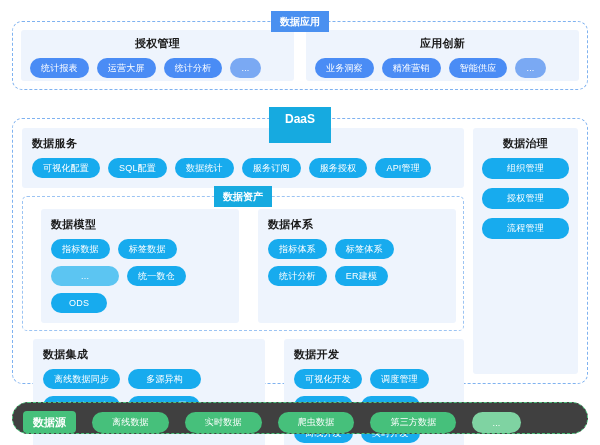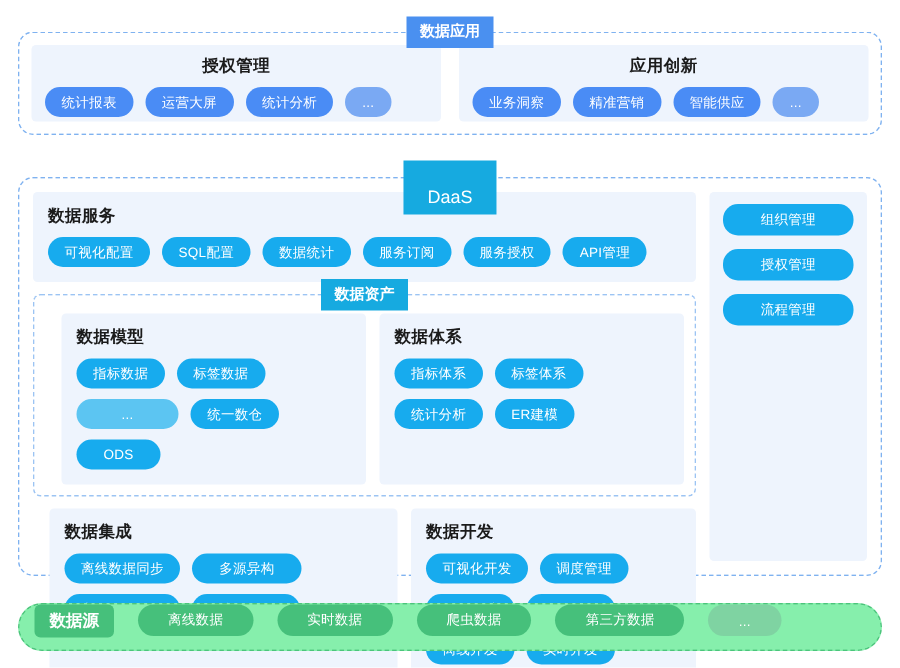--- a/index.html
+++ b/index.html
@@ -28,21 +28,21 @@
     color: #fff;
     font-size: 10px;
     font-weight: bold;
     line-height: 21px;
     height: 21px;
     padding: 0 9px;
     white-space: nowrap;
     z-index: 5;
   }
   .badge.cyan { background: #16aae0; }
-  .badge.daas { font-size: 12px; height: 36px; line-height: 24px; top: -12px; padding: 12px 16px; font-weight: normal; }
+  .badge.daas { font-size: 12px; height: 36px; line-height: 24px; top: -12px; padding: 0 16px; font-weight: bold; }
 
   .panel {
     background: #eef4fd;
     border-radius: 3px;
     padding: 8px 10px 10px 10px;
   }
   .panel-title {
     font-size: 11px;
     font-weight: bold;
     color: #1b1b1b;
@@ -86,34 +86,34 @@
   .daas-left { flex: 1; display: flex; flex-direction: column; gap: 8px; }
   .daas-right { width: 105px; }
 
   .assets-box {
     position: relative;
     border: 1px dashed #9cc4f3;
     border-radius: 5px;
     padding: 12px 7px 7px 7px;
     background: #ffffff;
   }
-  .assets-row { display: flex; gap: 9px; padding-left: 11px; }
+  .assets-row { display: flex; gap: 19px; padding-left: 11px; }
   .assets-row .panel { flex: 1; }
 
   .gov-panel { height: 100%; padding: 8px 9px 10px 9px; }
   .gov-panel .pills { flex-direction: column; gap: 9px; align-items: stretch; text-align: center; }
   .gov-panel .pill { width: 100%; height: 21px; }
 
   
   .layer-src {
     position: absolute; left: 12px; top: 402px; width: 576px; height: 32px;
-    background: #86efac;
+    background: #404040;
     border: 1px dashed #4cc47c;
     border-radius: 16px;
-    display: flex; align-items: flex-start; gap: 16px;
+    display: flex; align-items: flex-end; gap: 16px;
     padding: 0 10px;
   }
   .src-badge {
     background: #46c07b; color: #fff; font-size: 11px; font-weight: bold;
     height: 22px; line-height: 22px; padding: 0 10px; border-radius: 4px;
     white-space: nowrap;
   }
   .layer-src .pill { height: 21px; padding: 0 20px; border-radius: 11px; }
 </style>
 </head>
@@ -215,20 +215,21 @@
               <span class="pill cyan">实时开发</span>
 
             </div>
           </div>
 
         </div>
       </div>
 
       <div class="daas-right">
         <div class="panel gov-panel">
+          <div class="panel-title" style="text-align:center;">数据治理</div>
           <div class="pills">
             <span class="pill cyan">组织管理</span>
             <span class="pill cyan">授权管理</span>
             <span class="pill cyan">流程管理</span>
           </div>
         </div>
       </div>
 
     </div>
   </div>

